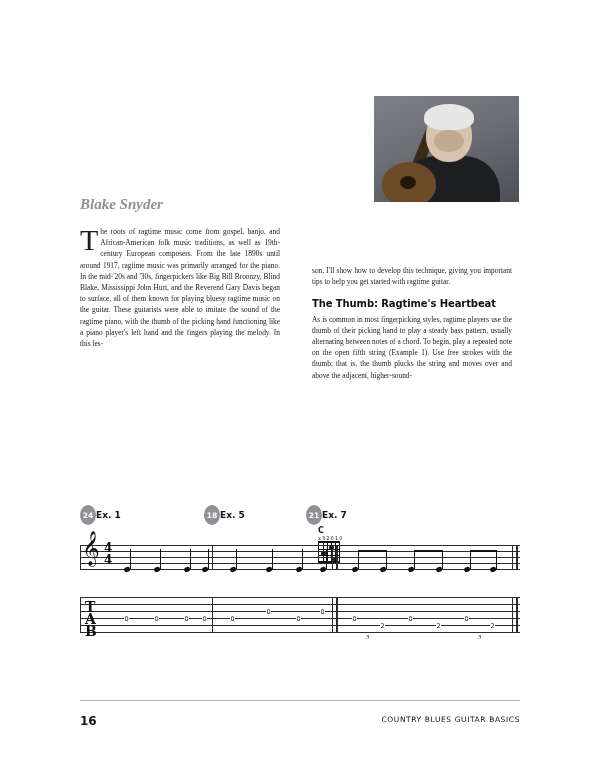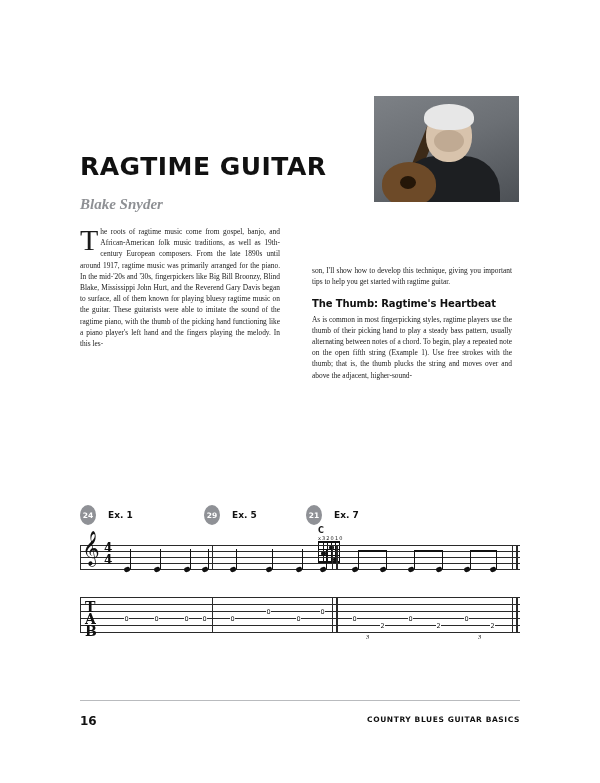--- a/index.html
+++ b/index.html
@@ -172,21 +172,21 @@
   .ex-row { position: absolute; left: 80px; top: 503px; width: 440px; height: 24px; }
   .ex-item { position: absolute; display: flex; align-items: center; }
   .ex-circle {
     width: 16px; height: 20px; border-radius: 50%;
     background: #8f9196; color: #fff;
     font-family: "DejaVu Sans", sans-serif;
     font-size: 7.5px; font-weight: bold;
     display: flex; align-items: center; justify-content: center;
   }
   .ex-label {
-    margin-left: 12px;
+    margin-left: 0;
     font-family: "DejaVu Sans", sans-serif;
     font-size: 9px;
     font-weight: bold;
     color: #111;
   }
 
   
   .chord {
     position: absolute;
     left: 318px;
@@ -295,59 +295,57 @@
     font-weight: bold;
     color: #111;
   }
   .running-head {
     position: absolute;
     right: 80px; top: 715px;
     font-family: "DejaVu Sans", sans-serif;
     font-size: 7.5px;
     letter-spacing: 0.6px;
     color: #111;
-    font-weight: bold;
   }
 </style>
 </head>
 <body>
 
 <div class="page">
 
   <div class="photo">
     <div class="guitar-neck"></div>
     <div class="body"></div>
     <div class="guitar-body"></div>
     <div class="guitar-hole"></div>
     <div class="head"></div>
     <div class="face-shadow"></div>
     <div class="hair"></div>
   </div>
 
-  <div class="title">RAGTIME GUITAR</div>
   <div class="byline">Blake Snyder</div>
 
   <div class="col col-left">
     <p class="dropcap-para">The roots of ragtime music come from gospel, banjo, and African-American folk music traditions, as well as 19th-century European composers. From the late 1890s until around 1917, ragtime music was primarily arranged for the piano. In the mid-'20s and '30s, fingerpickers like Big Bill Broonzy, Blind Blake, Mississippi John Hurt, and the Reverend Gary Davis began to surface, all of them known for playing bluesy ragtime music on the guitar. These guitarists were able to imitate the sound of the ragtime piano, with the thumb of the picking hand functioning like a piano player's left hand and the fingers playing the melody. In this les-</p>
   </div>
 
   <div class="col col-right">
     <p>son, I'll show how to develop this technique, giving you important tips to help you get started with ragtime guitar.</p>
     <div class="subhead">The Thumb: Ragtime's Heartbeat</div>
     <p>As is common in most fingerpicking styles, ragtime players use the thumb of their picking hand to play a steady bass pattern, usually alternating between notes of a chord. To begin, play a repeated note on the open fifth string (Example 1). Use free strokes with the thumb; that is, the thumb plucks the string and moves over and above the adjacent, higher-sound-</p>
   </div>
 
 
   <div class="ex-row">
     <div class="ex-item" style="left:0px; top:2px;">
       <div class="ex-circle">24</div>
       <div class="ex-label">Ex. 1</div>
     </div>
     <div class="ex-item" style="left:124px; top:2px;">
-      <div class="ex-circle">29</div>
+      <div class="ex-circle">18</div>
       <div class="ex-label">Ex. 5</div>
     </div>
     <div class="ex-item" style="left:226px; top:2px;">
       <div class="ex-circle">21</div>
       <div class="ex-label">Ex. 7</div>
     </div>
   </div>
 
   <div class="chord">
     <div class="name">C</div>

